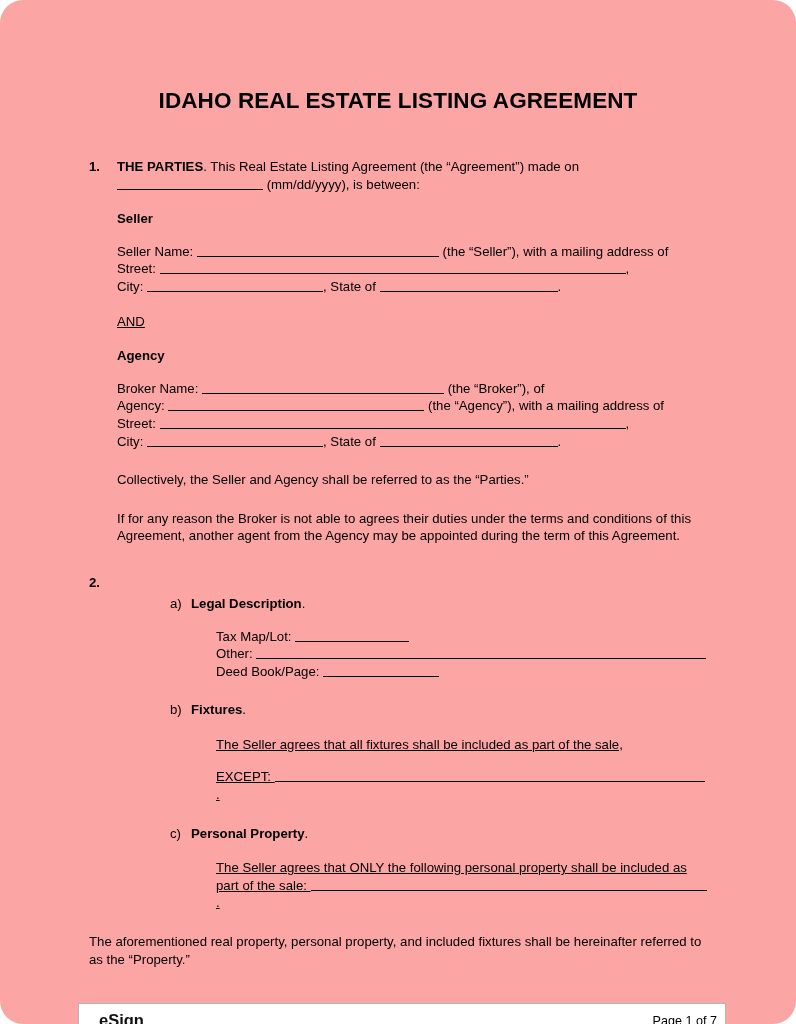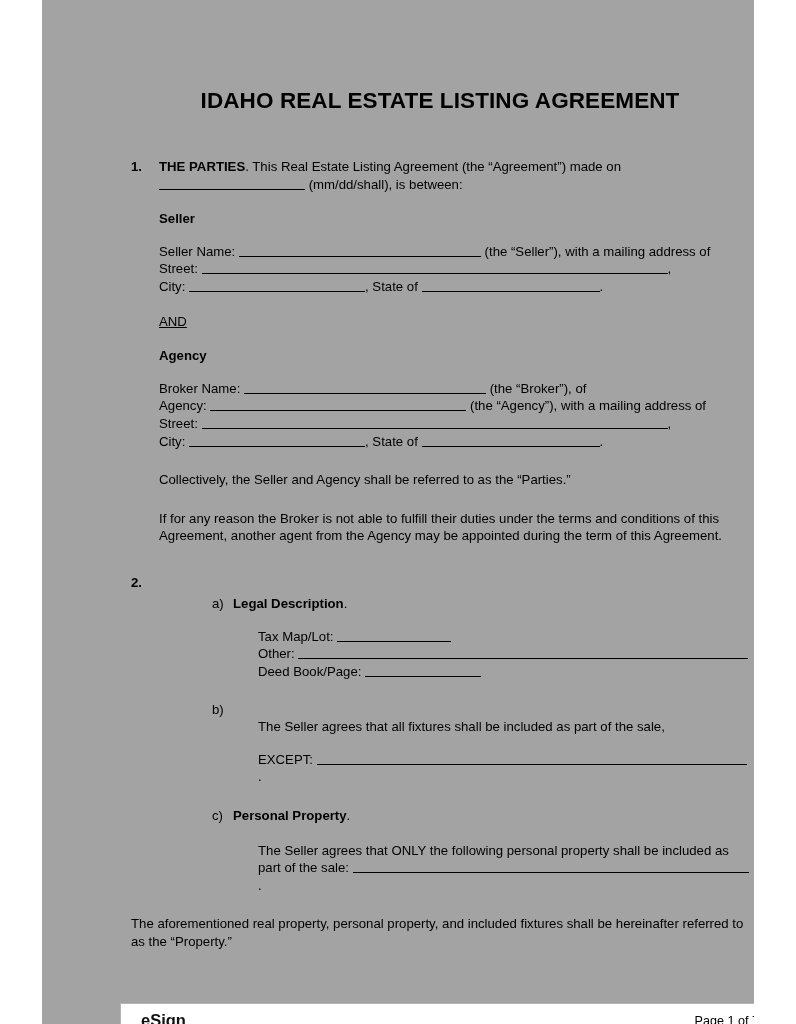--- a/index.html
+++ b/index.html
@@ -7,26 +7,27 @@
     margin: 0;
     padding: 0;
     background: #ffffff;
   }
   body {
     font-family: "Liberation Sans", sans-serif;
     color: #000000;
   }
   .page {
     position: relative;
-    width: 712px;
+    width: 796px;
     height: 1024px;
     margin: 0 auto;
-    background: #a3a3a3;
+    background: #fca5a5;
     overflow: hidden;
     box-sizing: border-box;
+    border-radius: 23px;
   }
 
   
   .doc-title {
     position: absolute;
     top: 88px;
     left: 0;
     width: 796px;
     text-align: center;
     font-size: 22.5px;
@@ -97,20 +98,21 @@
   .subclause-marker {
     position: absolute;
     left: 53px;
     top: 0;
   }
   .sub-indent {
     padding-left: 99px;
   }
   .sub-text {
     padding-left: 99px;
+    text-decoration: underline;
   }
 
   
   .footer-bar {
     position: absolute;
     left: 78px;
     top: 955px;
     width: 648px;
     height: 34px;
     border: 1px solid #b4b4b4;
@@ -161,21 +163,21 @@
 
 <div class="page">
 
   <div class="doc-title">IDAHO REAL ESTATE LISTING AGREEMENT</div>
 
   <div class="body-region">
 
     <div class="clause">
       <span class="clause-num">1.</span>
       <div class="clause-body">
-        <p class="para"><span class="b">THE PARTIES</span><span>. This Real Estate Listing Agreement (the “Agreement”) made on</span><br><span class="blank blank-date"></span> <span>(mm/dd/shall), is between:</span></p>
+        <p class="para"><span class="b">THE PARTIES</span><span>. This Real Estate Listing Agreement (the “Agreement”) made on</span><br><span class="blank blank-date"></span> <span>(mm/dd/yyyy), is between:</span></p>
 
         <div class="gap-md"></div>
 
         <p class="para b">Seller</p>
 
         <div class="gap-sm"></div>
 
         <p class="para"><span>Seller Name:</span> <span class="blank blank-name"></span> <span>(the “Seller”), with a mailing address of</span></p>
 
         <p class="para"><span>Street:</span> <span class="blank blank-street"></span><span>,</span></p>
@@ -199,21 +201,21 @@
         <p class="para"><span>Street:</span> <span class="blank blank-street"></span><span>,</span></p>
 
         <p class="para"><span>City:</span> <span class="blank blank-city"></span><span>, State of</span> <span class="blank blank-state"></span><span>.</span></p>
 
         <div class="gap-lg"></div>
 
         <p class="para">Collectively, the Seller and Agency shall be referred to as the “Parties.”</p>
 
         <div class="gap-lg"></div>
 
-        <p class="para">If for any reason the Broker is not able to fulfill their duties under the terms and conditions of this Agreement, another agent from the Agency may be appointed during the term of this Agreement.</p>
+        <p class="para">If for any reason the Broker is not able to agrees their duties under the terms and conditions of this Agreement, another agent from the Agency may be appointed during the term of this Agreement.</p>
       </div>
     </div>
 
     <div class="gap-lg"></div>
 
     <div class="clause">
       <span class="clause-num">2.</span>
       <div class="clause-body">
 
         <div class="gap-lg"></div>
@@ -228,20 +230,21 @@
         <div class="sub-indent">
           <p class="para"><span>Tax Map/Lot:</span> <span class="blank blank-tax"></span></p>
           <p class="para"><span>Other:</span> <span class="blank blank-other"></span></p>
           <p class="para"><span>Deed Book/Page:</span> <span class="blank blank-deed"></span></p>
         </div>
 
         <div class="gap-lg"></div>
 
         <div class="subclause">
           <span class="subclause-marker">b)</span>
+          <p class="para"><span class="b">Fixtures</span><span>.</span></p>
         </div>
 
         <div class="gap-md"></div>
 
         <div class="sub-text">
           <p class="para">The Seller agrees that all fixtures shall be included as part of the sale,</p>
           <div class="gap-sm"></div>
           <p class="para"><span>EXCEPT:</span> <span class="blank blank-except"></span><span>.</span></p>
         </div>
 

